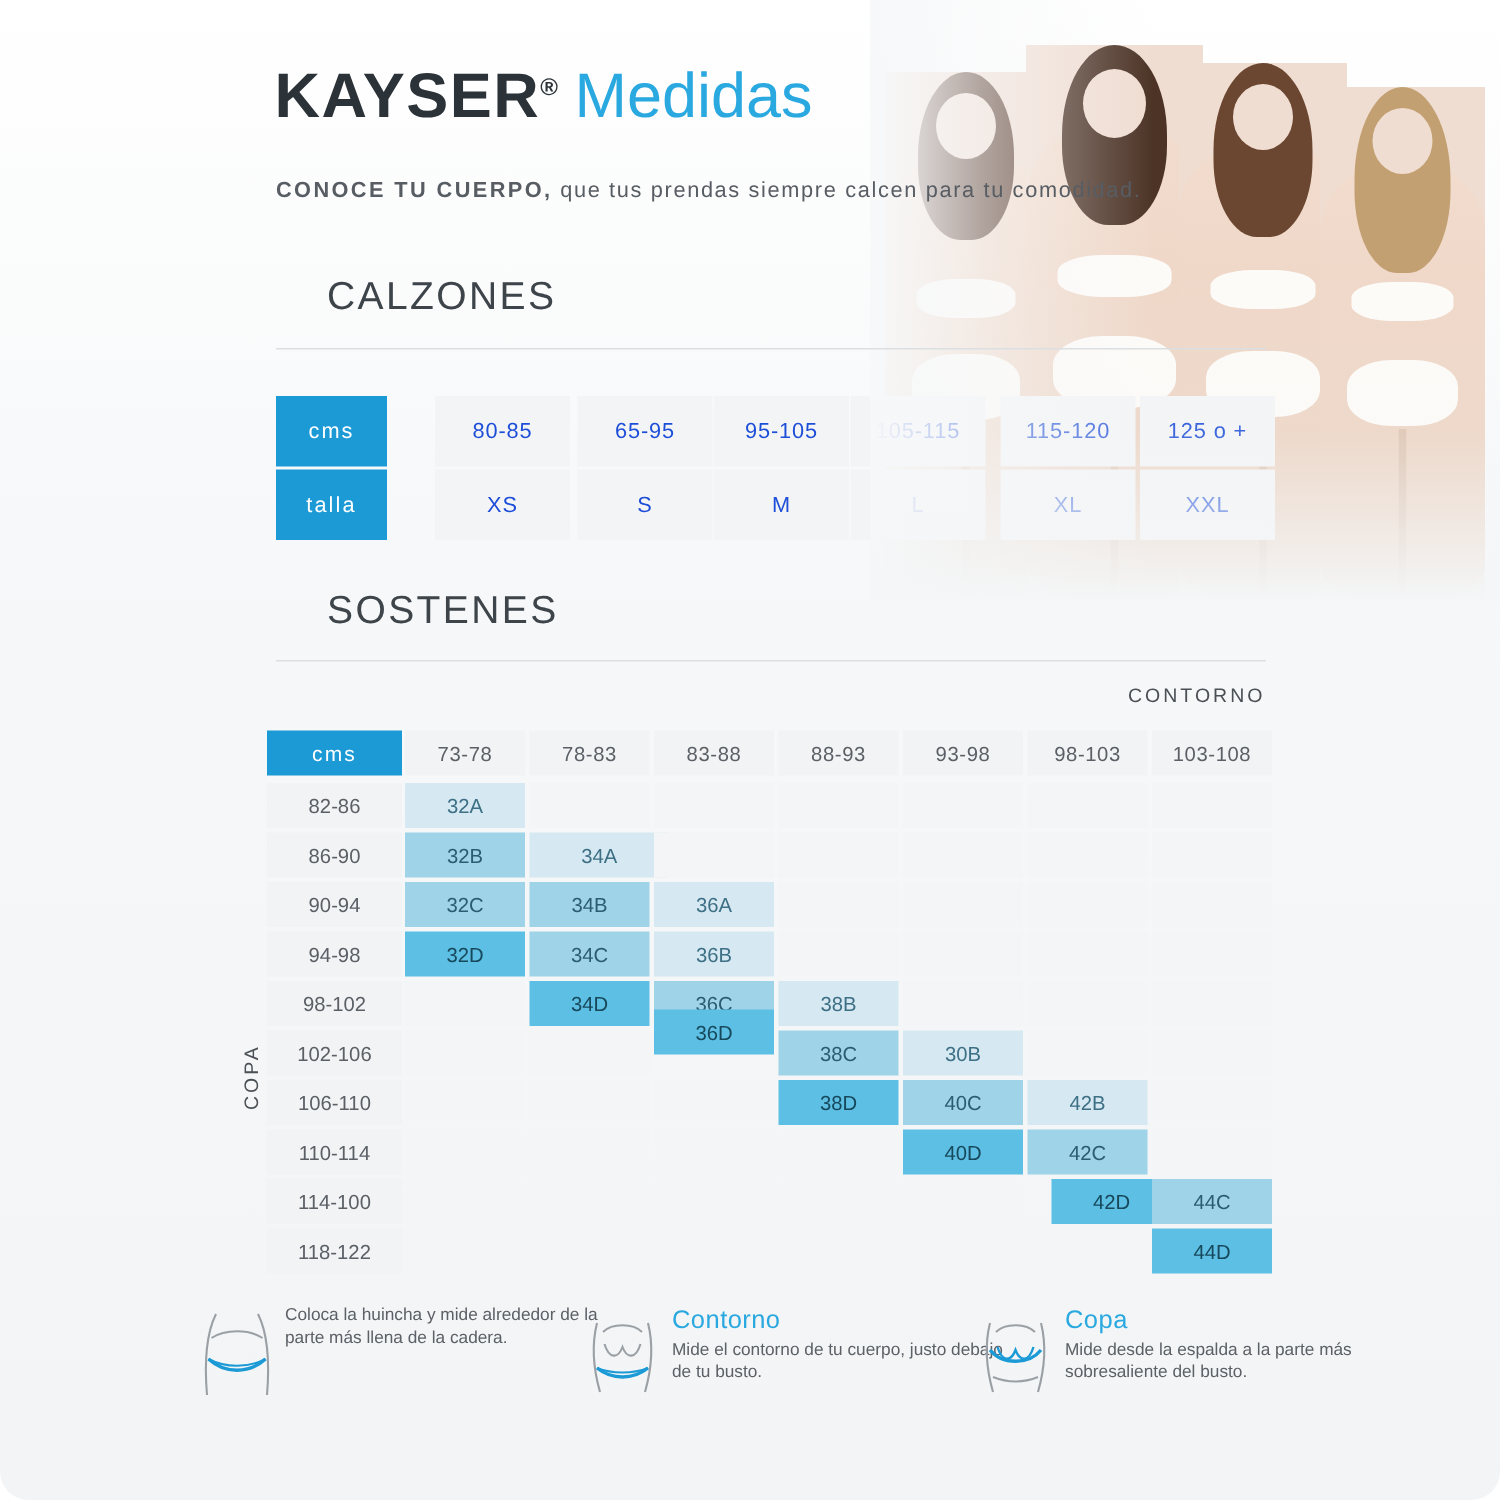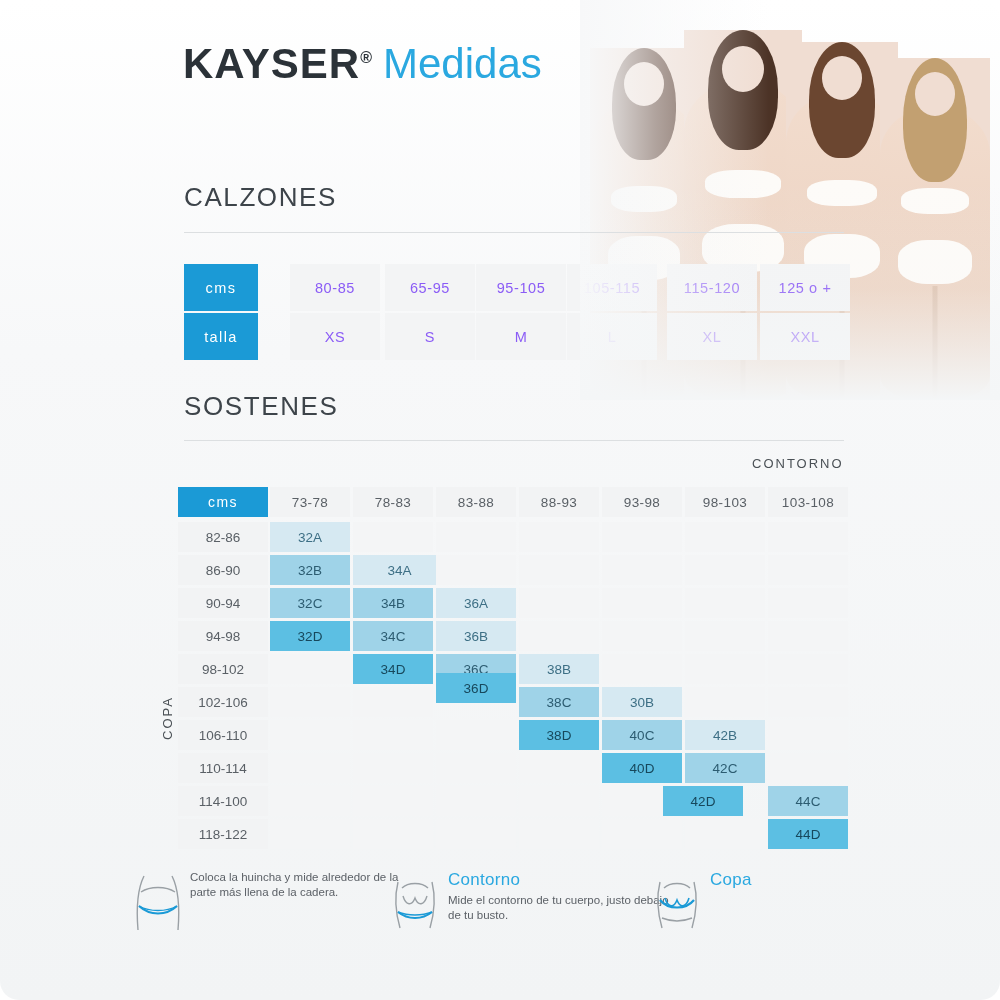--- a/index.html
+++ b/index.html
@@ -64,30 +64,30 @@
     color:#2aa8e0; font-weight:normal; letter-spacing:0px; margin-left:10px;
   }
   .subtitle {
     position:absolute; left:184px; top:119px;
     font-size:14.5px; letter-spacing:1.1px; color:#575d63; z-index:10;
   }
   .subtitle b { font-weight:bold; letter-spacing:1.6px; }
   
   .sec-title {
     position:absolute; font-size:26px; letter-spacing:1.6px;
-    color:#3d444a; z-index:10;
+    color:#3d444a; z-index:10;margin-left:34px;
   }
   .rule {
     position:absolute; height:1px; background:#dcdfe1; z-index:9;
   }
   
   .cell {
     position:absolute;
     display:flex; align-items:center; justify-content:center;
-    font-size:14.5px; color:#8b5cf6; letter-spacing:.6px;
+    font-size:14.5px; color:#1d4ed8; letter-spacing:.6px;
     background:#f4f5f6;
   }
   .cell.hdr { background:#1b9ad6; color:#ffffff; letter-spacing:1.4px; }
   
   #calzones .cell { background:#f3f4f5; }
   #calzones .cell.hdr { background:#1b9ad6; }
   
   .s-cell { position:absolute; display:flex; align-items:center; justify-content:center;
             font-size:13.5px; color:#5a6066; background:#f4f5f6; }
   .s-cell.rowhdr { background:#f2f3f4; color:#5a6066; font-size:13.5px; }
@@ -150,20 +150,24 @@
       <div class="m-bra" style="bottom:186px;width:68px;height:26px;"></div>
       <div class="m-brief" style="bottom:116px;width:74px;height:44px;"></div>
       <div class="m-gap" style="height:114px;"></div>
     </div>
     <div class="bgfade"></div>
     <div class="bgfade2"></div>
   </div>
 
   <div class="brand">
     <span>KAYSER</span><span class="reg">®</span><span class="medidas">Medidas</span>
+  </div>
+  <div class="subtitle">
+    <b>CONOCE TU CUERPO,</b>
+    <span>que tus prendas siempre calcen para tu comodidad.</span>
   </div>
 
   <div class="sec-title" style="left:184px;top:182px;">CALZONES</div>
   <div class="rule" style="left:184px;top:232px;width:660px;"></div>
 
   <div id="calzones">
     <div class="cell hdr" style="left:184px;top:264px;width:74px;height:47px;">cms</div>
     <div class="cell hdr" style="left:184px;top:313px;width:74px;height:47px;">talla</div>
 
     <div class="cell" style="left:290px;top:264px;width:90px;height:47px;">80-85</div>
@@ -259,21 +263,21 @@
       <div class="s-cell" style="left: 519px; top: 753px; width: 80px; height: 30px;"></div>
       <div class="s-cell lvl3" style="left: 602px; top: 753px; width: 80px; height: 30px;">40D</div>
       <div class="s-cell lvl2" style="left: 685px; top: 753px; width: 80px; height: 30px;">42C</div>
       <div class="s-cell" style="left: 768px; top: 753px; width: 80px; height: 30px;"></div>
       <div class="s-cell rowhdr" style="left: 178px; top: 786px; width: 90px; height: 30px;">114-100</div>
       <div class="s-cell" style="left: 270px; top: 786px; width: 80px; height: 30px;"></div>
       <div class="s-cell" style="left: 353px; top: 786px; width: 80px; height: 30px;"></div>
       <div class="s-cell" style="left: 436px; top: 786px; width: 80px; height: 30px;"></div>
       <div class="s-cell" style="left: 519px; top: 786px; width: 80px; height: 30px;"></div>
       <div class="s-cell" style="left: 602px; top: 786px; width: 80px; height: 30px;"></div>
-      <div class="s-cell lvl3" style="left: 663px; top: 786px; width: 80px; height: 30px;">42D</div>
+      <div class="s-cell lvl3" style="left: 701px; top: 786px; width: 80px; height: 30px;">42D</div>
       <div class="s-cell lvl2" style="left: 768px; top: 786px; width: 80px; height: 30px;">44C</div>
       <div class="s-cell rowhdr" style="left: 178px; top: 819px; width: 90px; height: 30px;">118-122</div>
       <div class="s-cell" style="left: 270px; top: 819px; width: 80px; height: 30px;"></div>
       <div class="s-cell" style="left: 353px; top: 819px; width: 80px; height: 30px;"></div>
       <div class="s-cell" style="left: 436px; top: 819px; width: 80px; height: 30px;"></div>
       <div class="s-cell" style="left: 519px; top: 819px; width: 80px; height: 30px;"></div>
       <div class="s-cell" style="left: 602px; top: 819px; width: 80px; height: 30px;"></div>
       <div class="s-cell" style="left: 685px; top: 819px; width: 80px; height: 30px;"></div>
       <div class="s-cell lvl3" style="left: 768px; top: 819px; width: 80px; height: 30px;">44D</div>
     </div>
@@ -311,15 +315,16 @@
       <svg viewBox="0 0 58 60" width="58" height="60">
         <path d="M12 10 C8 26 10 42 14 56" stroke="#9aa0a5" stroke-width="1.4" fill="none"></path>
         <path d="M46 10 C50 26 48 42 44 56" stroke="#9aa0a5" stroke-width="1.4" fill="none"></path>
         <path d="M16 16 C22 10 36 10 42 16" stroke="#9aa0a5" stroke-width="1.4" fill="none"></path>
         <path d="M12 28 C20 38 38 38 46 28" stroke="#1b9ad6" stroke-width="2.2" fill="none"></path>
         <path d="M17 26 C20 36 26 36 29 28 C32 36 38 36 41 26" stroke="#1b9ad6" stroke-width="1.6" fill="none"></path>
         <path d="M14 46 C24 50 34 50 44 46" stroke="#9aa0a5" stroke-width="1.4" fill="none"></path>
       </svg>
     </div>
     <h4>Copa</h4>
+    <p>Mide desde la espalda a la parte más sobresaliente del busto.</p>
   </div>
 
 </div>
 
 </body></html>

